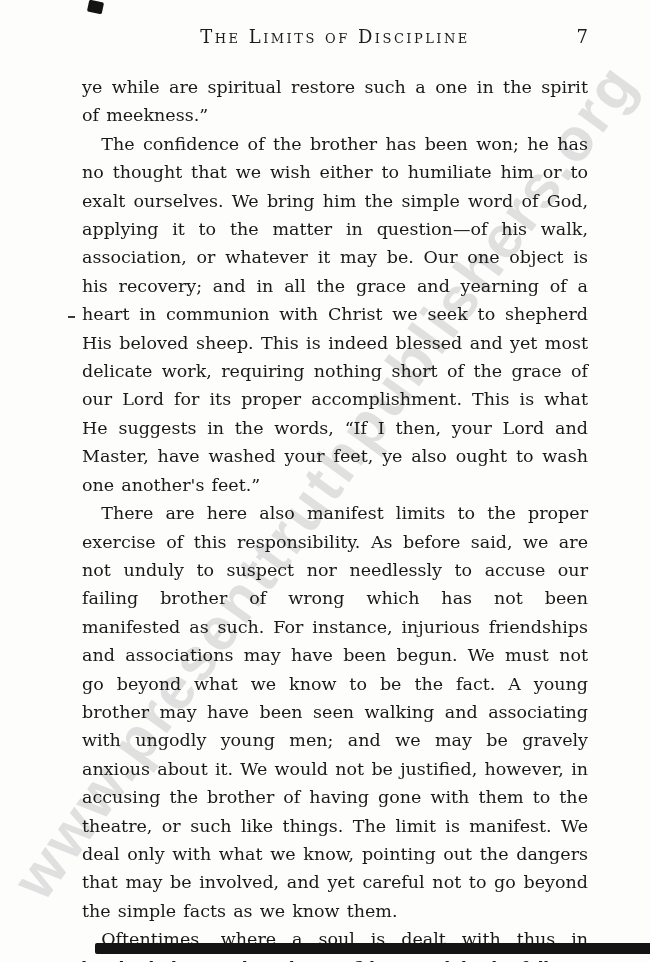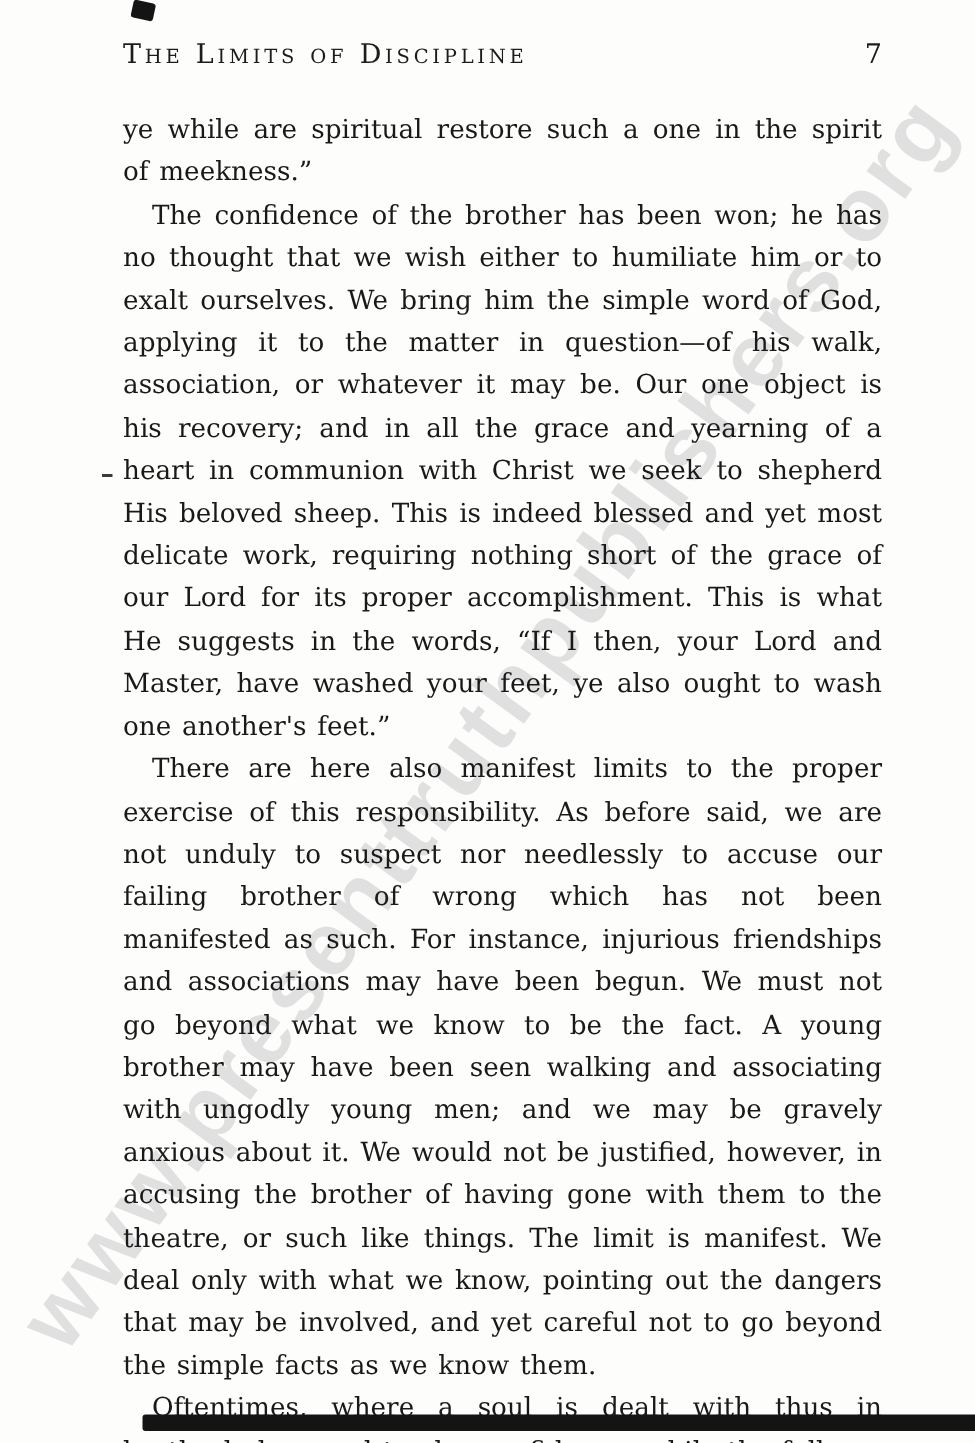--- a/index.html
+++ b/index.html
@@ -13,20 +13,21 @@
     position:relative;
     width:650px; height:962px;
     background:#fdfdfc;
     box-sizing:border-box;
     padding:26px 62px 0 82px;
   }
   
   .running-head {
     position:relative;
     width:506px;
+    text-align:center;
     color:#1c1c1c;
     margin-bottom:26px;
   }
   .head-title {
     font-variant:small-caps;
     font-size:18px;
     letter-spacing:2.5px;
     color:#1c1c1c;
   }
   .page-number {

